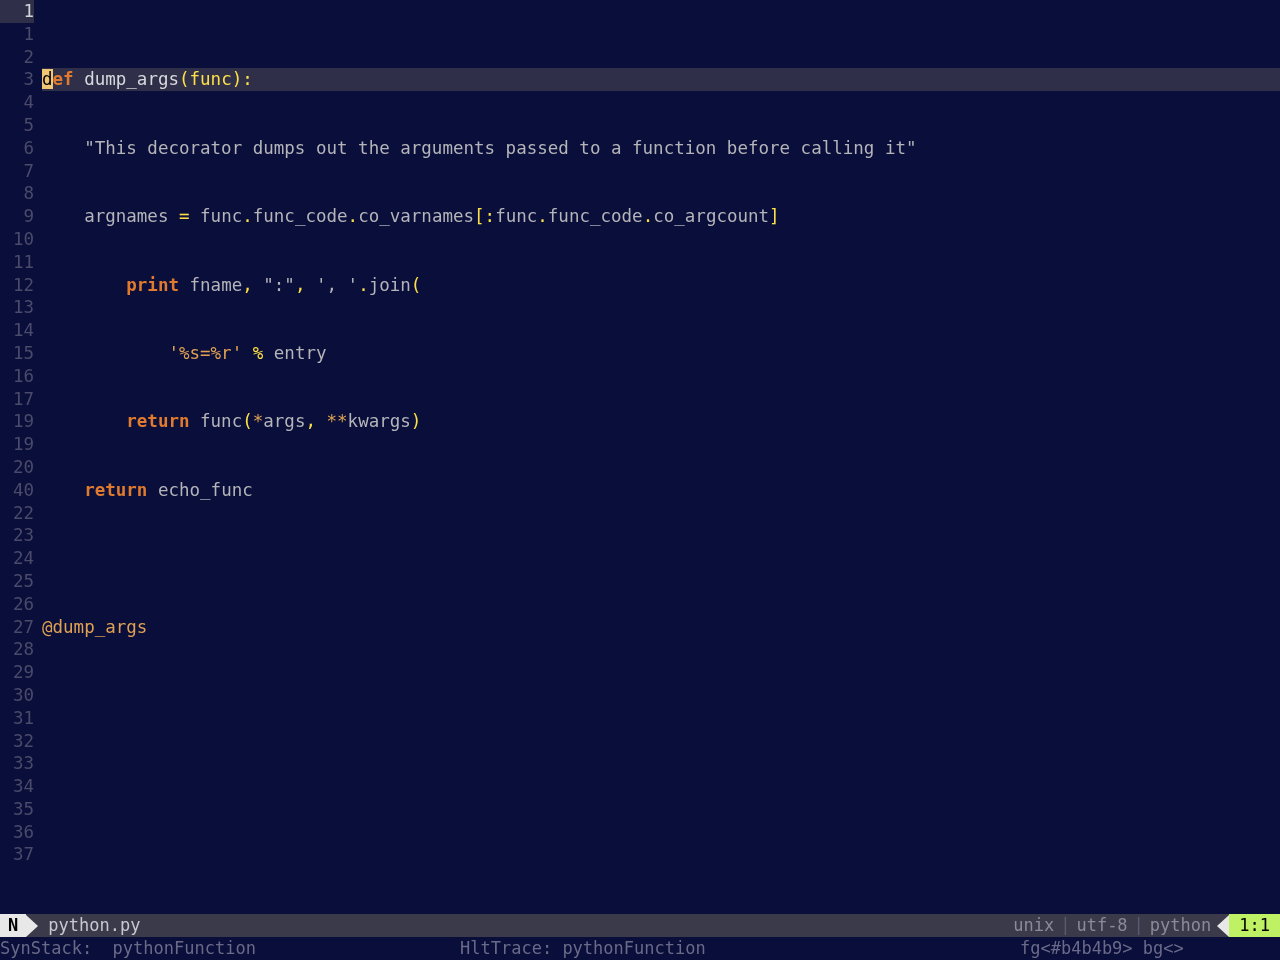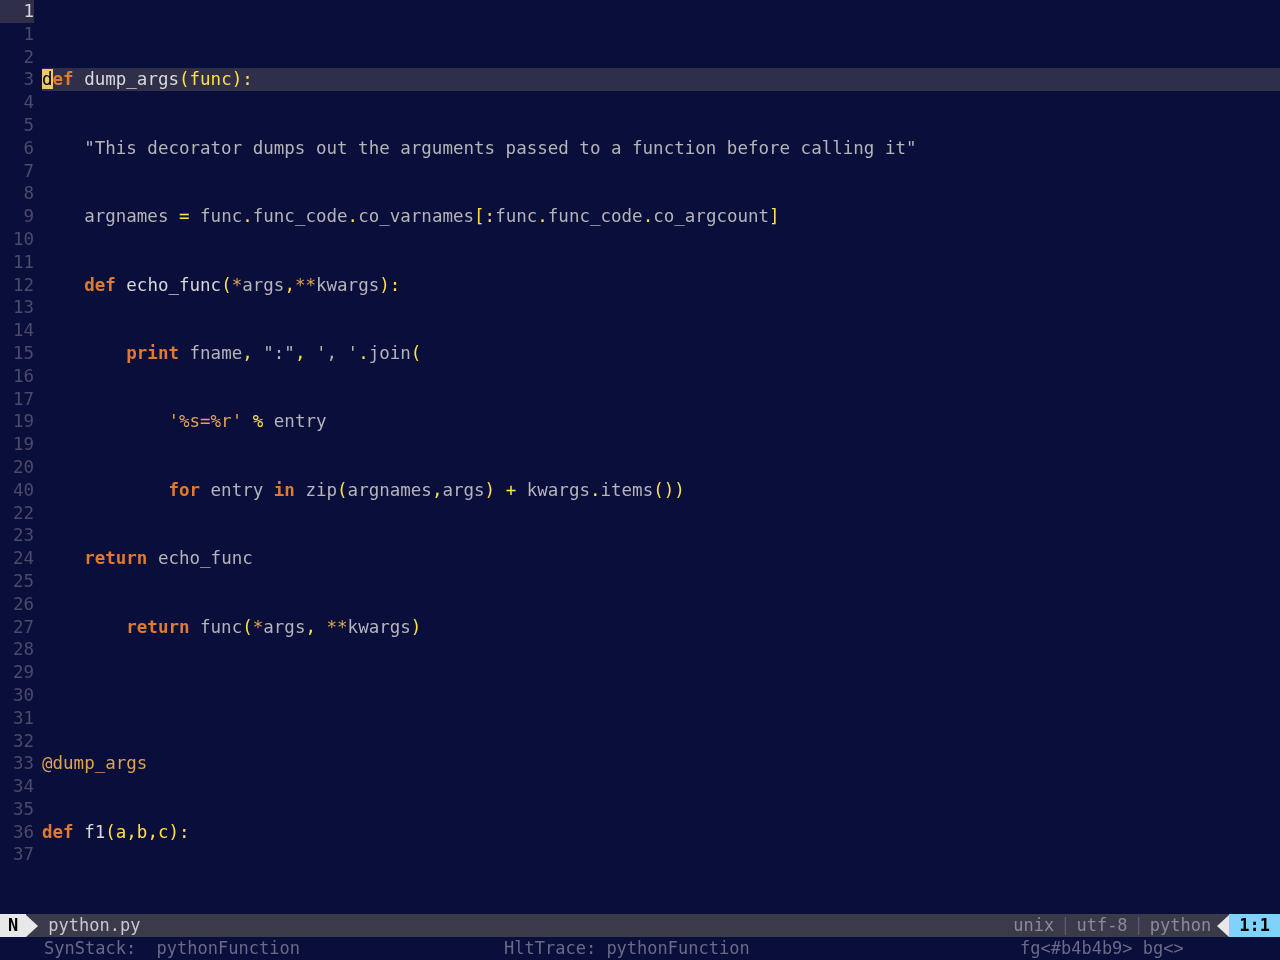--- a/index.html
+++ b/index.html
@@ -74,36 +74,35 @@
     width: 0; height: 0;
     border-top: 11.5px solid transparent;
     border-bottom: 11.5px solid transparent;
     border-right: 12px solid #e8e8e8;
   }
   .filename { padding: 0 10px; color: #c8c8d0; }
   .spacer { flex: 1; }
   .right-group { display: flex; align-items: center; height: 100%; }
   .info { padding: 0 6px; }
   .pos {
-    background: #7dd3fc;
+    background: #bef264;
     color: #000;
     padding: 0 10px;
     height: 100%;
     display: flex;
     align-items: center;
-    font-weight: bold;
+    font-weight: normal;
   }
   .cmdline {
     height: 23px;
     display: flex;
     align-items: center;
     padding: 0 0;
     color: #6a6a88;
     font-size: 17px;
-    margin-left: 44px;
   }
   .cmd-left { flex: 0 0 460px; }
   .cmd-mid { flex: 1; }
   .cmd-right { flex: 0 0 260px; text-align: left; padding-right: 10px; }
   .pipe { color: #5a5a72; }
 </style>
 </head>
 <body>
 
 <div class="editor">
@@ -147,29 +146,26 @@
     <div class="line">35</div>
     <div class="line">36</div>
     <div class="line">37</div>
   </div>
 
   <div class="code">
     
     <div class="line hl-line"><span class="cursor-cell">d</span><span class="kw">ef</span> <span class="fn">dump_args</span><span class="punct">(func)</span><span class="punct">:</span></div>
     <div class="line">    <span class="str">"This decorator dumps out the arguments passed to a function before calling it"</span></div>
     <div class="line">    <span>argnames </span><span class="punct">=</span><span> func</span><span class="punct">.</span><span>func_code</span><span class="punct">.</span><span>co_varnames</span><span class="punct">[:</span><span>func</span><span class="punct">.</span><span>func_code</span><span class="punct">.</span><span>co_argcount</span><span class="punct">]</span></div>
-    <div class="line">    <span class="kw">def</span> <span class="fn">echo_func</span><span class="punct">(</span><span class="star">*</span><span>args</span><span class="punct">,</span><span class="star">**</span><span>kwargs</span><span class="punct">):</span></div>
     <div class="line">        <span class="kw">print</span><span> fname</span><span class="punct">,</span><span> ":"</span><span class="punct">,</span><span> ', '</span><span class="punct">.</span><span>join</span><span class="punct">(</span></div>
     <div class="line">            <span class="dec">'%s=%r'</span><span class="punct"> % </span><span>entry</span></div>
-    <div class="line">            <span class="kw">for</span><span> entry </span><span class="kw">in</span><span> zip</span><span class="punct">(</span><span>argnames</span><span class="punct">,</span><span>args</span><span class="punct">)</span><span class="punct"> + </span><span>kwargs</span><span class="punct">.</span><span>items</span><span class="punct">())</span></div>
+    <div class="line">        <span class="kw">return</span><span> func</span><span class="punct">(</span><span class="star">*</span><span>args</span><span class="punct">, </span><span class="star">**</span><span>kwargs</span><span class="punct">)</span></div>
     <div class="line">    <span class="kw">return</span><span> echo_func</span></div>
-    <div class="line">        <span class="kw">return</span><span> func</span><span class="punct">(</span><span class="star">*</span><span>args</span><span class="punct">, </span><span class="star">**</span><span>kwargs</span><span class="punct">)</span></div>
     <div class="line"></div>
     <div class="line"><span class="dec">@dump_args</span></div>
-    <div class="line"><span class="kw">def</span> <span class="fn">f1</span><span class="punct">(a,b,c):</span></div>
     
     
     
     
     
     
     
     
     
     

